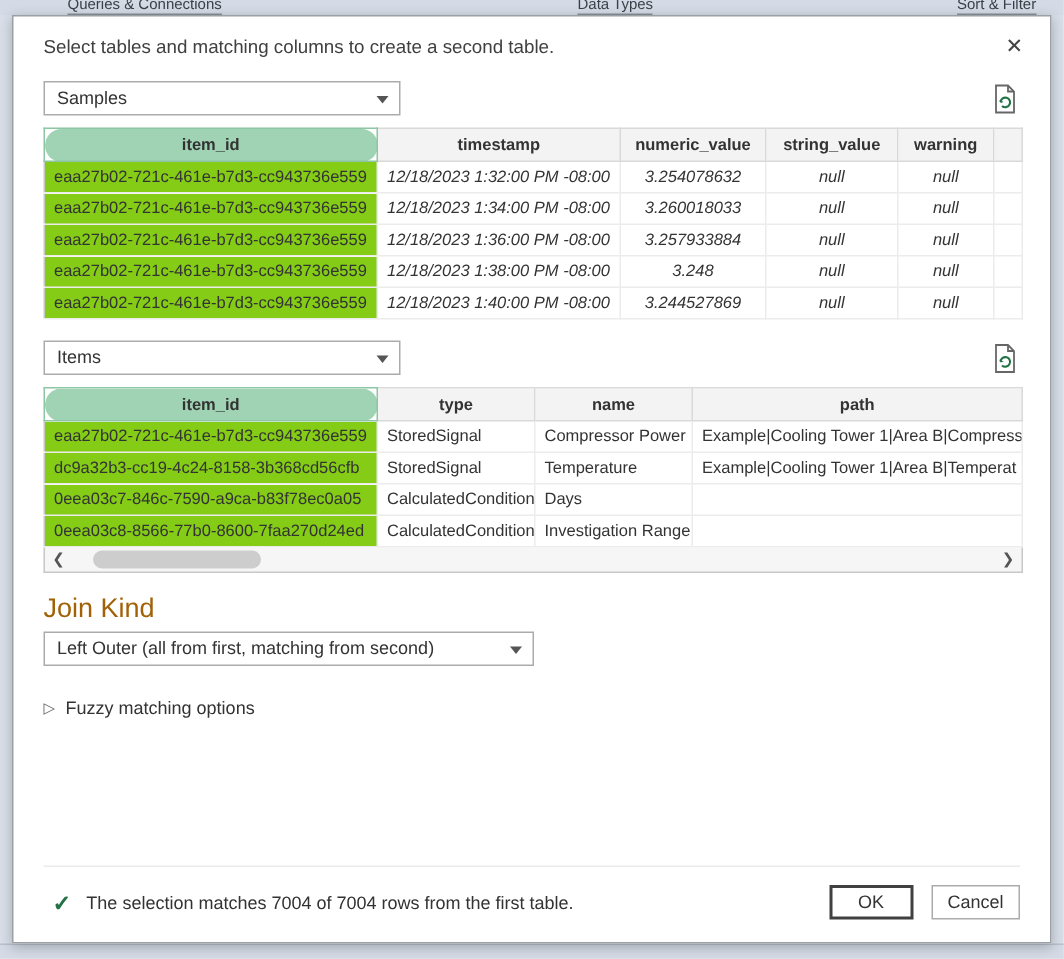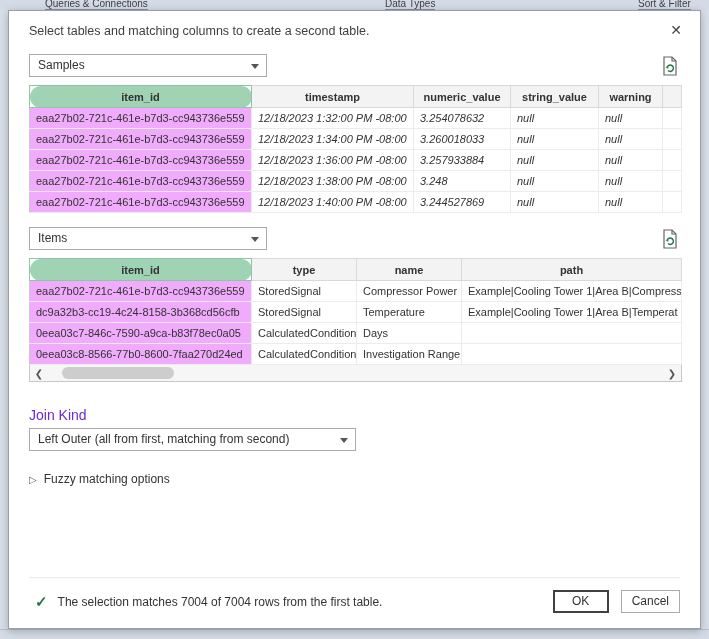--- a/index.html
+++ b/index.html
@@ -38,40 +38,40 @@
   table { border-collapse:collapse; table-layout:fixed; width:653px;
     border:1px solid #c8c8c8; margin-top:8px; }
   th { background:#f3f3f3; font-size:11px; font-weight:bold; color:#333;
     padding:4px 3px; border:1px solid #d9d9d9; text-align:center;
     white-space:nowrap; overflow:hidden; height:22px; }
   td { font-size:11px; color:#333; padding:3px 6px; height:21px;
     border-right:1px solid #ececec; border-bottom:1px solid #ececec;
     white-space:nowrap; overflow:hidden; }
   
   th:first-child { background:#9fd3b4; border-color:#8cc6a4;border-radius:11px; }
-  td:first-child { background:#f0abfc; }
+  td:first-child { background:#84cc16; }
   
   #t1 th:nth-child(1){width:222px} #t1 th:nth-child(2){width:162px}
   #t1 th:nth-child(3){width:97px}  #t1 th:nth-child(4){width:88px}
   #t1 th:nth-child(5){width:64px}
   #t1 td:nth-child(n+2){font-style:italic}
-  #t1 td:nth-child(3),#t1 td:nth-child(4),#t1 td:nth-child(5){text-align:left}
+  #t1 td:nth-child(3),#t1 td:nth-child(4),#t1 td:nth-child(5){text-align:center}
   
   #t2 th:nth-child(1){width:222px} #t2 th:nth-child(2){width:105px}
   #t2 th:nth-child(3){width:105px}
 
   
   .hscroll { width:653px; height:17px; border:1px solid #c8c8c8; border-top:none;
     background:#f6f6f6; display:flex; align-items:center; }
   .hs-arrow { width:18px; text-align:center; font-size:10px; color:#555; cursor:pointer; }
   .hs-track { flex:1; position:relative; height:100%; }
   .hs-thumb { position:absolute; left:14px; top:2px; width:112px; height:12px;
     background:#cdcdcd; border-radius:6px; cursor:grab; }
 
-  .join-label { margin-top:25px; font-size:14px; color:#6d28d9; }
+  .join-label { margin-top:13px; font-size:18px; color:#a16207; }
   .join-select { margin-top:5px; }
 
   .fuzzy-row { margin-top:14px; display:flex; align-items:center; font-size:12px; color:#333; }
   .checkbox { width:13px; height:13px; border:1px solid #767676; background:#fff;
     margin:0 7px 0 1px; cursor:pointer; }
   .expander-row { margin-top:21px; display:flex; align-items:center; font-size:12px; color:#333; }
   .expander-tri { font-size:10px; color:#666; margin-right:7px; cursor:pointer; }
 
   .footer { position:absolute; left:20px; right:20px; bottom:15px;
     border-top:1px solid #ebebeb; padding-top:12px;

